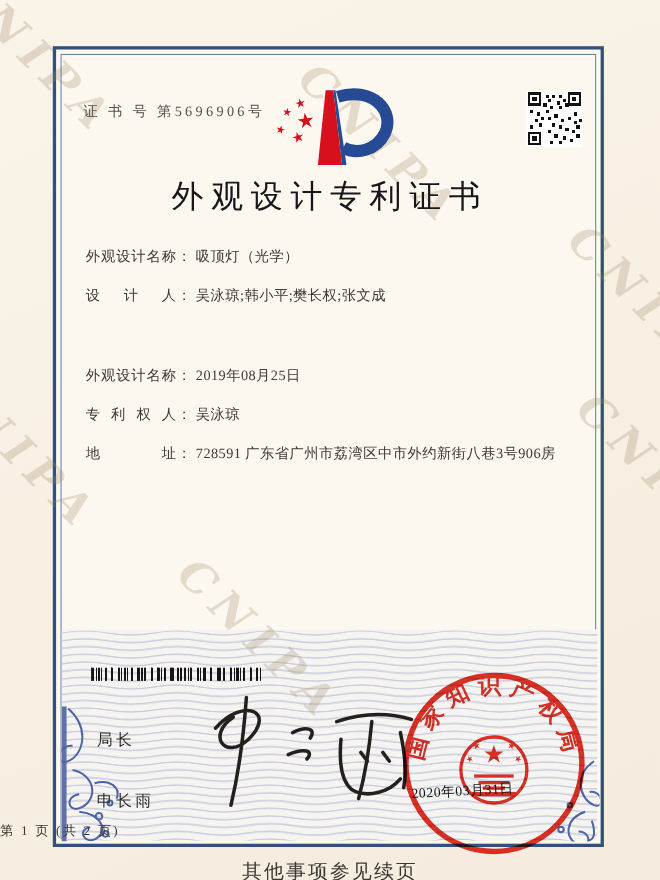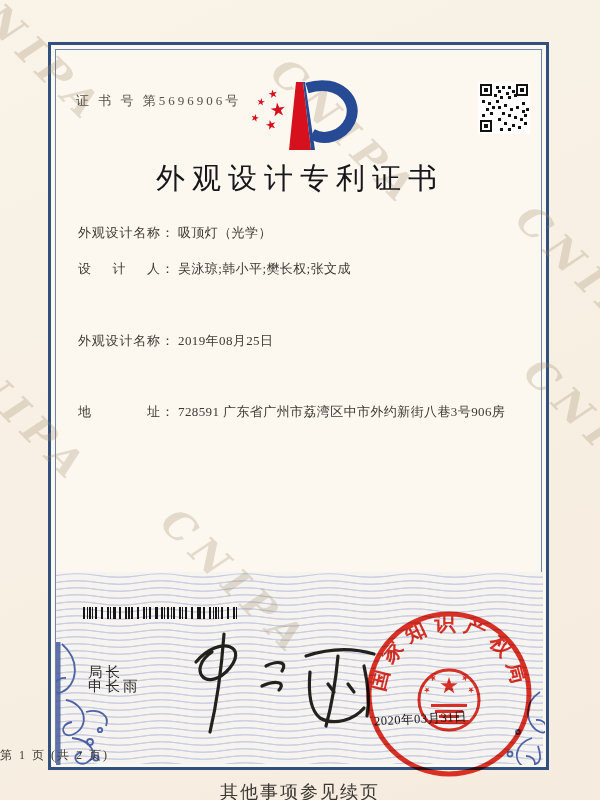--- a/index.html
+++ b/index.html
@@ -34,21 +34,21 @@
   .paras p{margin:0;text-indent:2em;}
   
   .guilloche{position:absolute;left:56px;top:572px;z-index:0;}
   .barcode{position:absolute;left:83px;top:607px;width:156px;height:12px;z-index:2;
      background-image:
        repeating-linear-gradient(90deg,#161616 0 2px,transparent 2px 6px),
        repeating-linear-gradient(90deg,#161616 0 1px,transparent 1px 9px),
        repeating-linear-gradient(90deg,transparent 0 4px,#161616 4px 5px,transparent 5px 14px);}
   .officer{position:absolute;left:88px;z-index:2;font-family:"Liberation Sans","DejaVu Sans",sans-serif;
            font-size:14.5px;letter-spacing:3px;color:#2c2a27;}
-  .officer.t{top:663px;} .officer.n{top:677px;}
+  .officer.t{top:663px;} .officer.n{top:719px;}
   .signature{position:absolute;left:168px;top:628px;z-index:3;}
   .seal{position:absolute;left:363px;top:608px;z-index:3;mix-blend-mode:multiply;}
   .seal-date{position:absolute;left:374px;top:711px;z-index:4;font-size:12.5px;font-weight:500;
              letter-spacing:.5px;color:#141414;transform:rotate(-3deg);white-space:nowrap;}
   .page-info{position:absolute;left:0;top:747px;width:100%;z-index:2;text-align:left;
              font-size:12px;letter-spacing:2px;color:#3c3832;}
   .footer-note{position:absolute;left:0;top:780px;width:100%;z-index:2;text-align:center;
              font-size:18px;letter-spacing:2px;color:#3a3631;}
   .orn-left{position:absolute;left:56px;top:642px;z-index:1;}
   .orn-right{position:absolute;left:492px;top:688px;z-index:1;}
@@ -146,20 +146,23 @@
 
   <div class="f-row" style="top:260px">
     <span class="f-label">设计人</span><span class="f-colon">：</span><span class="f-value">吴泳琼;韩小平;樊长权;张文成</span>
   </div>
   <div class="f-row" style="top:224px">
     <span class="f-label">外观设计名称</span><span class="f-colon">：</span><span class="f-value">吸顶灯（光学）</span>
   </div>
   <div class="f-row" style="top:332px">
     <span class="f-label">外观设计名称</span><span class="f-colon">：</span><span class="f-value">2019年08月25日</span>
   </div>
+  <div class="f-row" style="top:368px">
+    <span class="f-label">专利权人</span><span class="f-colon">：</span><span class="f-value">吴泳琼</span>
+  </div>
   <div class="f-row" style="top:403px">
     <span class="f-label">地址</span><span class="f-colon">：</span><span class="f-value">728591 广东省广州市荔湾区中市外约新街八巷3号906房</span>
   </div>
 
 
   <div class="barcode"></div>
 
   <svg class="orn-left" width="72" height="123" viewBox="0 0 72 123">
     <rect x="0" y="0" width="4.5" height="123" fill="#465b9d" opacity="0.85"></rect>
     <g stroke="#4d63a5" fill="none" stroke-width="1.8">

